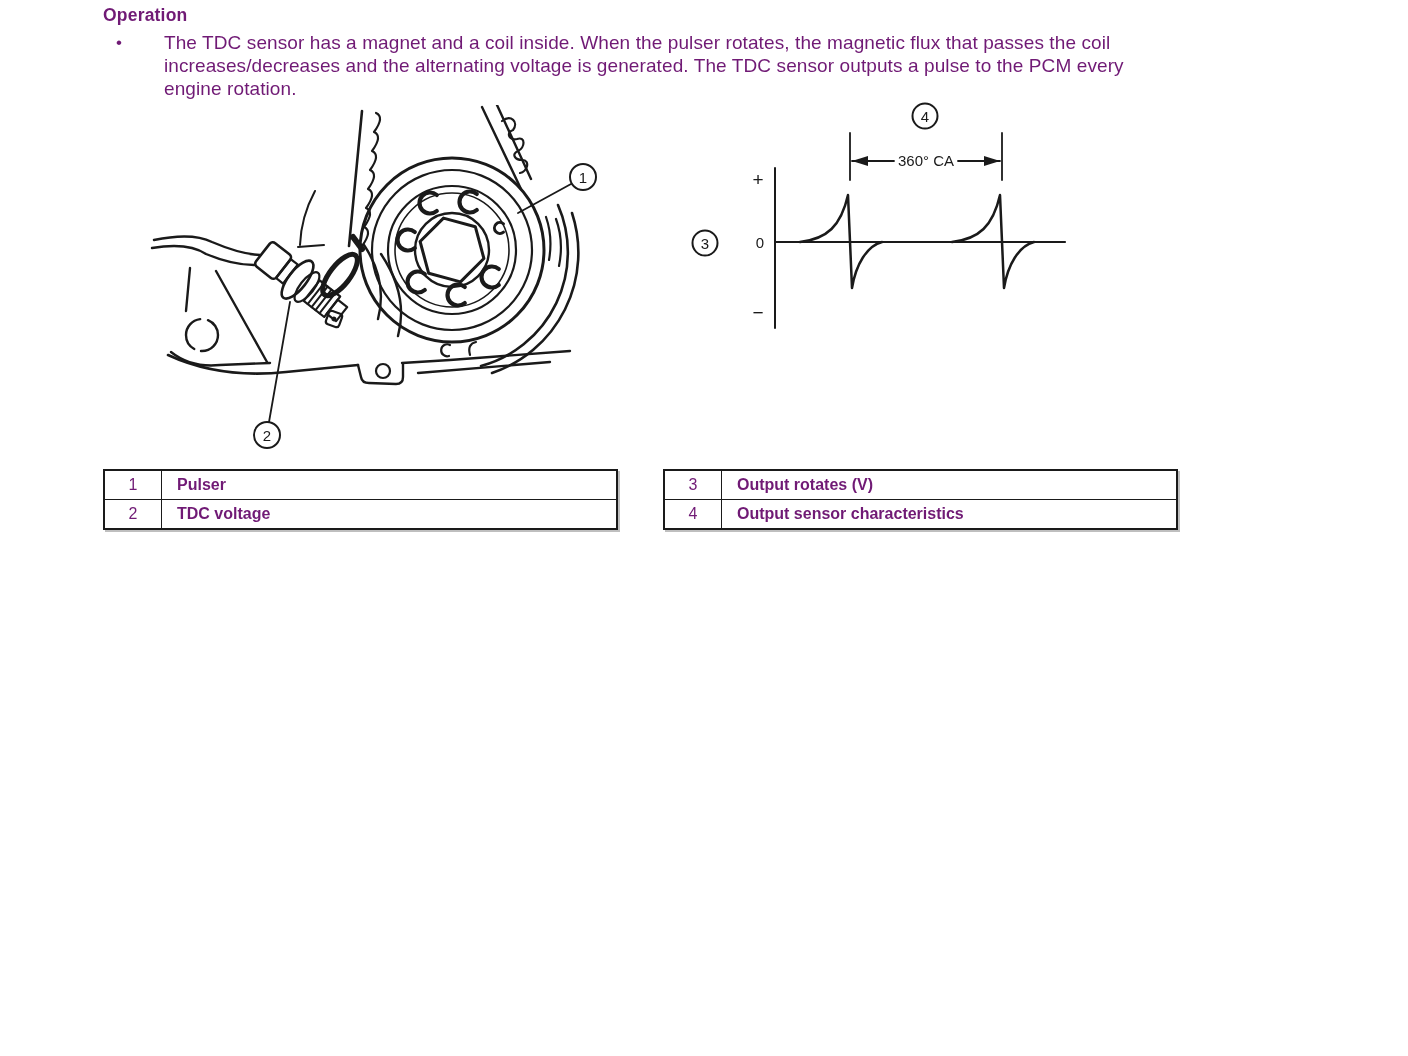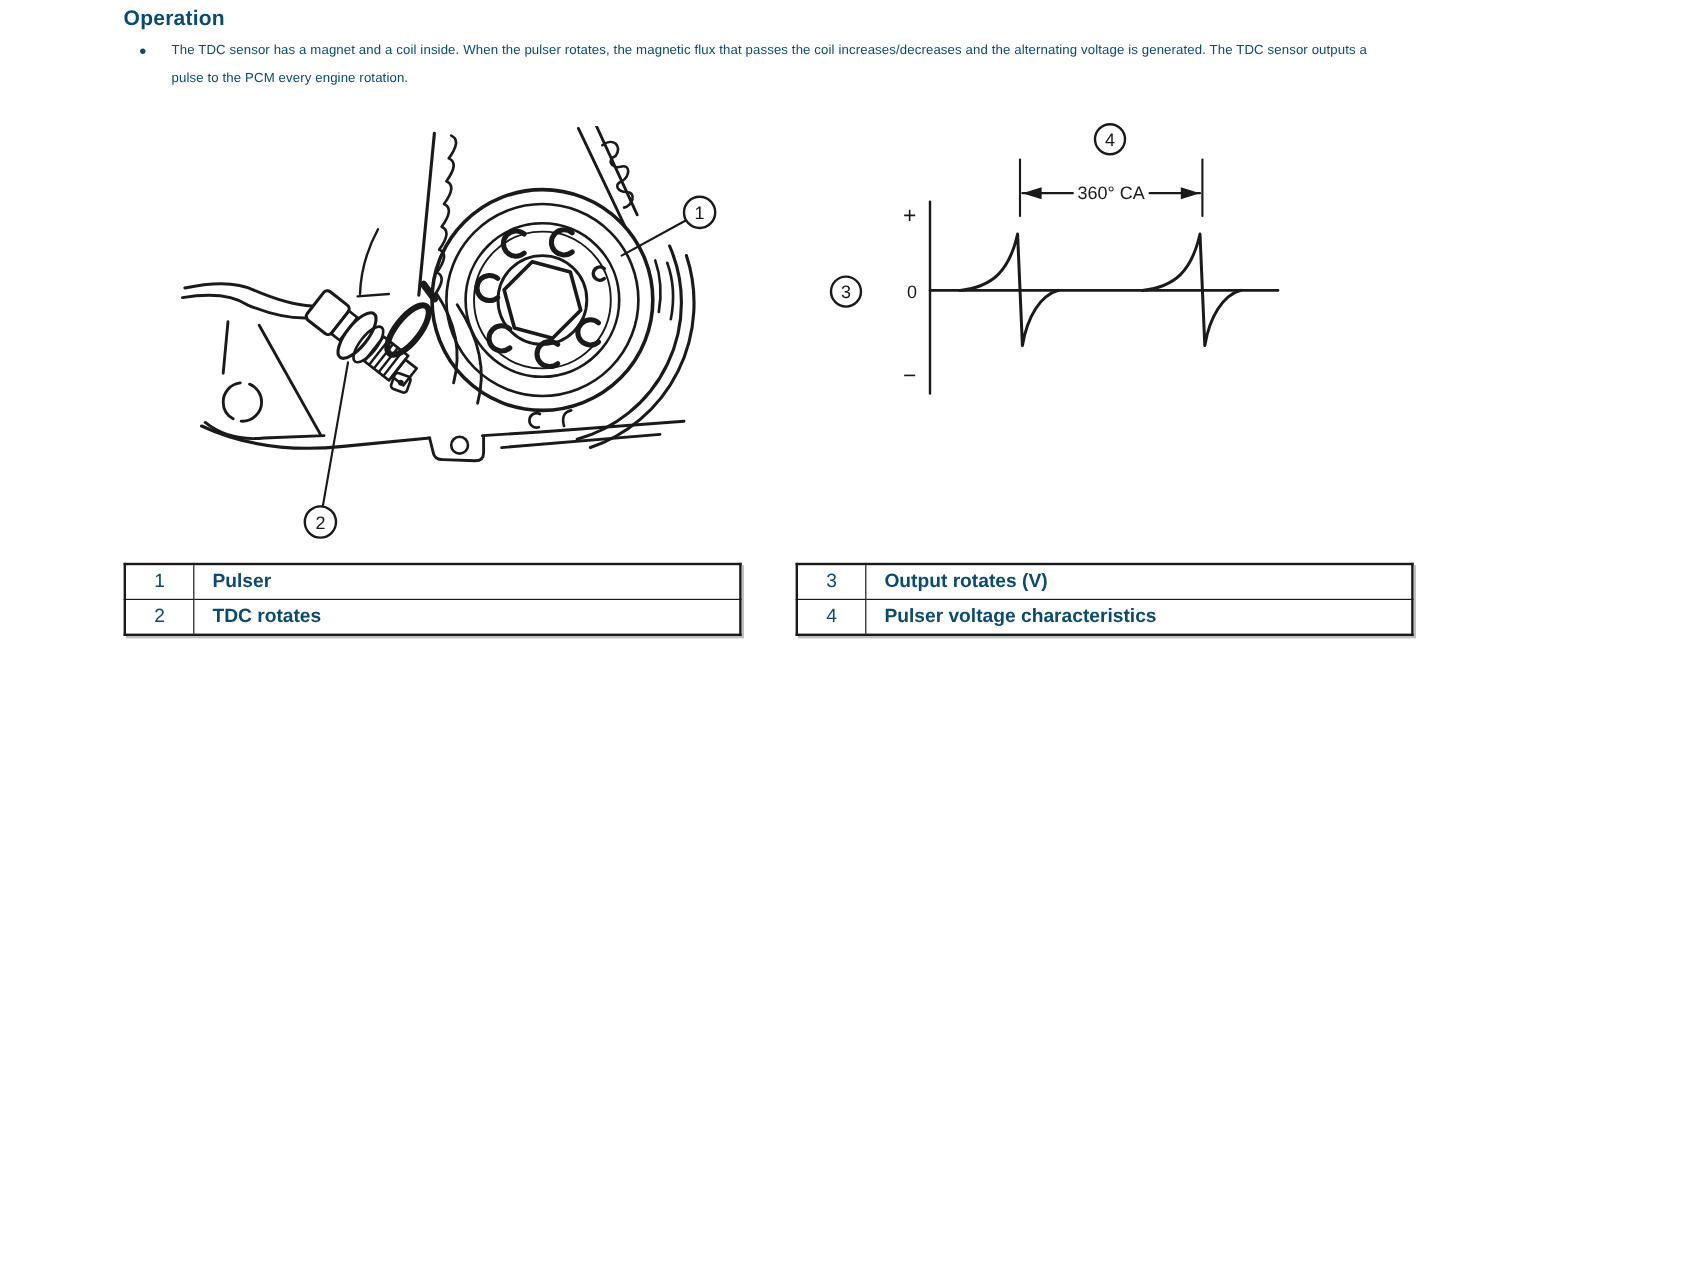--- a/index.html
+++ b/index.html
@@ -1,37 +1,37 @@
 <!DOCTYPE html>
 <html><head>
 <meta charset="utf-8">
 <style>
   html,body{margin:0;padding:0;background:#ffffff;}
   #page{
     position:relative;
     width:1408px;height:1000px;
     background:#ffffff;
     font-family:"Liberation Sans", sans-serif;
-    color:#0c4a6e;
+    color:#701a75;
     overflow:hidden;
   }
   
   #op-heading{
     position:absolute;left:103px;top:5px;
     font-size:17.5px;font-weight:bold;letter-spacing:0.2px;
   }
   #op-bullet-row{
     position:absolute;left:116px;top:31px;width:1045px;
     display:flex;align-items:flex-start;
   }
   #op-bullet-glyph{
     width:27px;flex:0 0 27px;font-size:17px;line-height:23px;
   }
   #op-paragraph{
-    flex:1;font-size:11px;line-height:23px;letter-spacing:0.1px;
+    flex:1;font-size:19px;line-height:23px;letter-spacing:0.1px;margin-left:21px;
   }
   
   #engine-figure{position:absolute;left:150px;top:105px;width:475px;height:350px;}
   #waveform-figure{position:absolute;left:680px;top:100px;width:400px;height:235px;}
   svg{display:block;}
   svg text{font-family:"Liberation Sans", sans-serif;fill:#1a1a1a;}
   
   .legend-table{
     position:absolute;top:469px;
     width:515px;border-collapse:collapse;
@@ -202,31 +202,31 @@
   </div>
 
   <table class="legend-table" id="legend-left">
     <tbody>
       <tr>
         <td class="num">1</td>
         <td class="lbl">Pulser</td>
       </tr>
       <tr>
         <td class="num">2</td>
-        <td class="lbl">TDC rotates</td>
+        <td class="lbl">TDC voltage</td>
       </tr>
     </tbody>
   </table>
 
   <table class="legend-table" id="legend-right">
     <tbody>
       <tr>
         <td class="num">3</td>
         <td class="lbl">Output rotates (V)</td>
       </tr>
       <tr>
         <td class="num">4</td>
-        <td class="lbl">Pulser voltage characteristics</td>
+        <td class="lbl">Output sensor characteristics</td>
       </tr>
     </tbody>
   </table>
 
 </div>
 
 </body></html>

